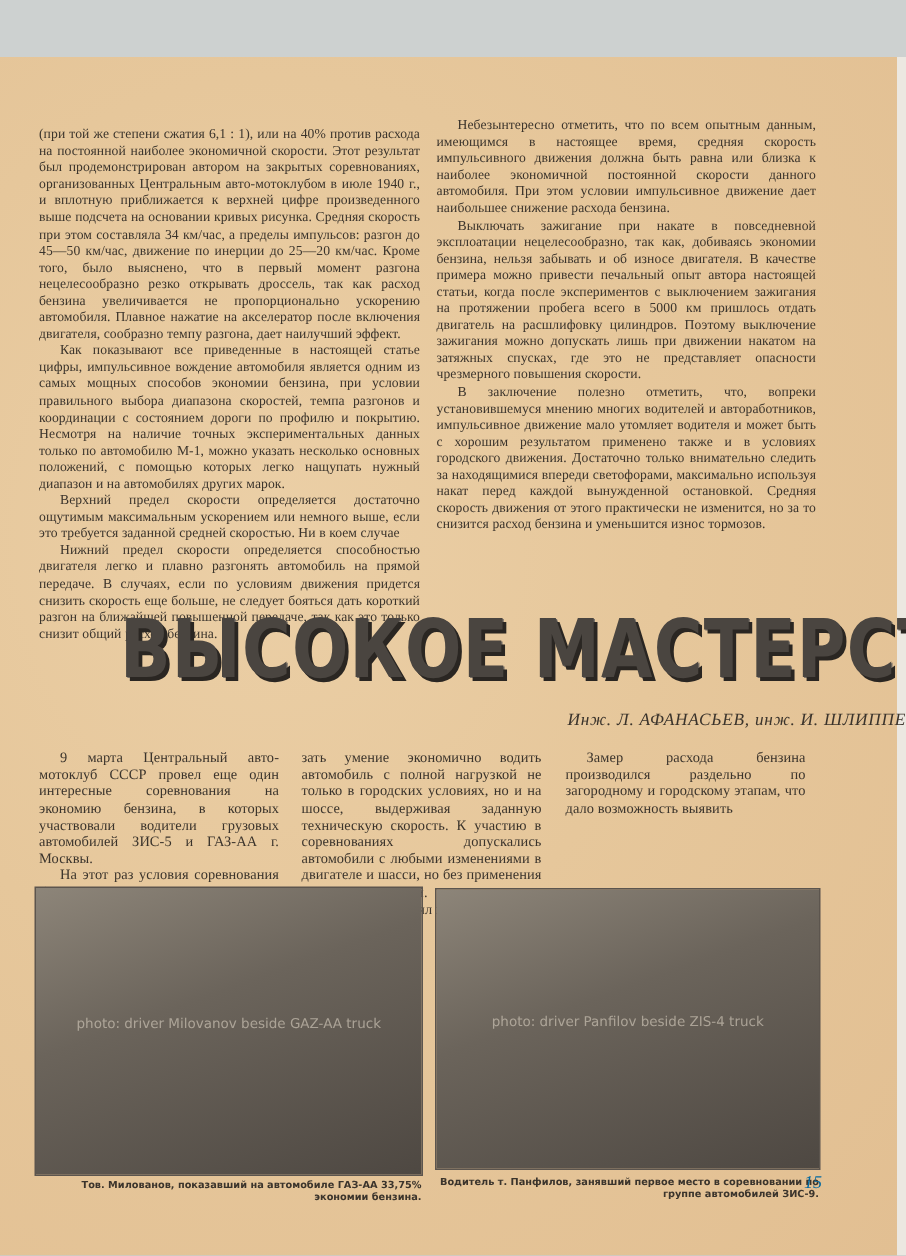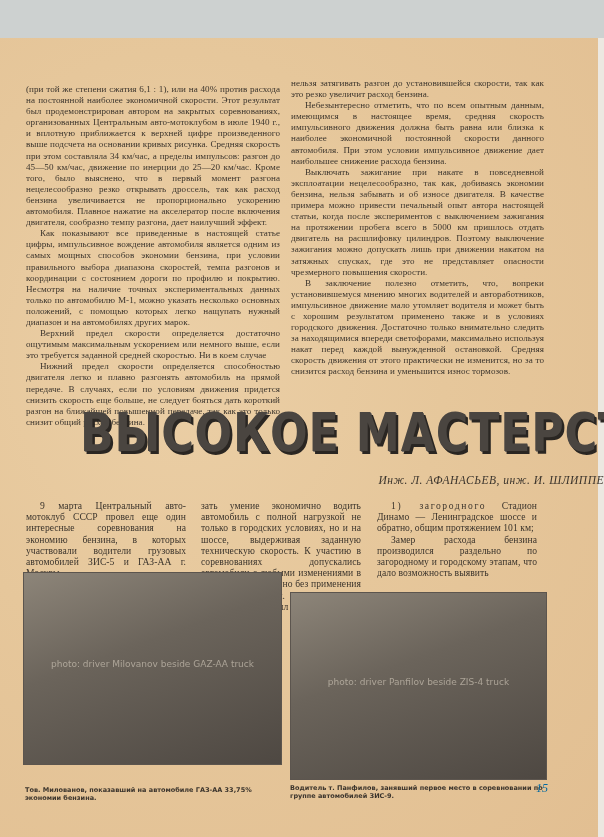--- a/index.html
+++ b/index.html
@@ -35,21 +35,21 @@
   .photo {
     position:absolute; background:linear-gradient(160deg,#8d8579 0%,#6b645b 40%,#4e4842 100%);
     border:1px solid #5c554e;
   }
   .photo .lbl {
     position:absolute; width:100%; top:45%; text-align:center;
     font-family:"DejaVu Sans", sans-serif; font-size:9px; color:#c9c0b2; opacity:0.7;
   }
   .caption {
     position:absolute; font-family:"DejaVu Sans", sans-serif; font-weight:bold;
-    font-size:6.5px; line-height:8px; color:#3b342c; text-align:left;
+    font-size:6.5px; line-height:8px; color:#3b342c; text-align:right;
   }
   .pagenum {
     position:absolute; left:536px; top:781px; font-style:italic; font-size:12px; color:#0369a1;
   }
   .spaced { letter-spacing:1.6px; }
 </style>
 </head>
 <body>
 
 <div class="scan-bg"></div>
@@ -57,43 +57,41 @@
 <div class="edge"></div>
 
 <div class="col" style="left:26px; top:84px; width:254px;">
   <p>(при той же степени сжатия 6,1 : 1), или на 40% против расхода на постоянной наиболее экономичной скорости. Этот результат был продемонстрирован автором на закрытых соревнованиях, организованных Центральным авто-мотоклубом в июле 1940 г., и вплотную приближается к верхней цифре произведенного выше подсчета на основании кривых рисунка. Средняя скорость при этом составляла 34 км/час, а пределы импульсов: разгон до 45—50 км/час, движение по инерции до 25—20 км/час. Кроме того, было выяснено, что в первый момент разгона нецелесообразно резко открывать дроссель, так как расход бензина увеличивается не пропорционально ускорению автомобиля. Плавное нажатие на акселератор после включения двигателя, сообразно темпу разгона, дает наилучший эффект.</p>
   <p class="ind">Как показывают все приведенные в настоящей статье цифры, импульсивное вождение автомобиля является одним из самых мощных способов экономии бензина, при условии правильного выбора диапазона скоростей, темпа разгонов и координации с состоянием дороги по профилю и покрытию. Несмотря на наличие точных экспериментальных данных только по автомобилю М-1, можно указать несколько основных положений, с помощью которых легко нащупать нужный диапазон и на автомобилях других марок.</p>
   <p class="ind">Верхний предел скорости определяется достаточно ощутимым максимальным ускорением или немного выше, если это требуется заданной средней скоростью. Ни в коем случае</p>
   <p class="ind">Нижний предел скорости определяется способностью двигателя легко и плавно разгонять автомобиль на прямой передаче. В случаях, если по условиям движения придется снизить скорость еще больше, не следует бояться дать короткий разгон на ближайшей повышенной передаче, так как это только снизит общий расход бензина.</p>
 </div>
 
 <div class="col" style="left:291px; top:78px; width:253px;">
-  <p>нельзя затягивать разгон до установившейся скорости, так как это резко увеличит расход бензина.</p>
   <p class="ind">Небезынтересно отметить, что по всем опытным данным, имеющимся в настоящее время, средняя скорость импульсивного движения должна быть равна или близка к наиболее экономичной постоянной скорости данного автомобиля. При этом условии импульсивное движение дает наибольшее снижение расхода бензина.</p>
   <p class="ind">Выключать зажигание при накате в повседневной эксплоатации нецелесообразно, так как, добиваясь экономии бензина, нельзя забывать и об износе двигателя. В качестве примера можно привести печальный опыт автора настоящей статьи, когда после экспериментов с выключением зажигания на протяжении пробега всего в 5000 км пришлось отдать двигатель на расшлифовку цилиндров. Поэтому выключение зажигания можно допускать лишь при движении накатом на затяжных спусках, где это не представляет опасности чрезмерного повышения скорости.</p>
   <p class="ind">В заключение полезно отметить, что, вопреки установившемуся мнению многих водителей и автоработников, импульсивное движение мало утомляет водителя и может быть с хорошим результатом применено также и в условиях городского движения. Достаточно только внимательно следить за находящимися впереди светофорами, максимально используя накат перед каждой вынужденной остановкой. Средняя скорость движения от этого практически не изменится, но за то снизится расход бензина и уменьшится износ тормозов.</p>
 </div>
 
 <div class="title">ВЫСОКОЕ МАСТЕРСТВО</div>
 <div class="authors">Инж. Л. АФАНАСЬЕВ, инж. И. ШЛИППЕ</div>
 
 <div class="col" style="left:26px; top:500px; width:160px; font-size:9.6px; line-height:11.2px;">
   <p class="ind">9 марта Центральный авто-мотоклуб СССР провел еще один интересные соревнования на экономию бензина, в которых участвовали водители грузовых автомобилей ЗИС-5 и ГАЗ-АА г. Москвы.</p>
   <p class="ind">На этот раз условия соревнования были отличные от всех предыдущих. От каждого водителя требовалось пока-</p>
 </div>
 <div class="col" style="left:201px; top:500px; width:160px; font-size:9.6px; line-height:11.2px;">
   <p>зать умение экономично водить автомобиль с полной нагрузкой не только в городских условиях, но и на шоссе, выдерживая заданную техническую скорость. К участию в соревнованиях допускались автомобили с любыми изменениями в двигателе и шасси, но без применения импортных деталей.</p>
   <p class="ind">Маршрут состоял из двух этапов:</p>
 </div>
 <div class="col" style="left:377px; top:500px; width:160px; font-size:9.6px; line-height:11.2px;">
-  <p class="ind"><span class="spaced">1) загородного</span><span> Стадион Динамо — Ленинградское шоссе и обратно, общим протяжением 101 км;</span></p>
   <p class="ind">Замер расхода бензина производился раздельно по загородному и городскому этапам, что дало возможность выявить</p>
 </div>
 
-<div class="photo" style="left:23px; top:572px; width:257px; height:191px;text-decoration:underline;">
+<div class="photo" style="left:23px; top:591px; width:257px; height:191px;text-decoration:underline;">
   <div class="lbl">photo: driver Milovanov beside GAZ-AA truck</div>
 </div>
 <div class="photo" style="left:290px; top:592px; width:255px; height:186px;">
   <div class="lbl">photo: driver Panfilov beside ZIS-4 truck</div>
 </div>
 
 <div class="caption" style="left:25px; top:786px; width:256px;">Тов. Милованов, показавший на автомобиле ГАЗ-АА 33,75% экономии бензина.</div>
 <div class="caption" style="left:290px; top:784px; width:256px;">Водитель т. Панфилов, занявший первое место в соревновании по группе автомобилей ЗИС-9.</div>
 
 <div class="pagenum">15</div>

